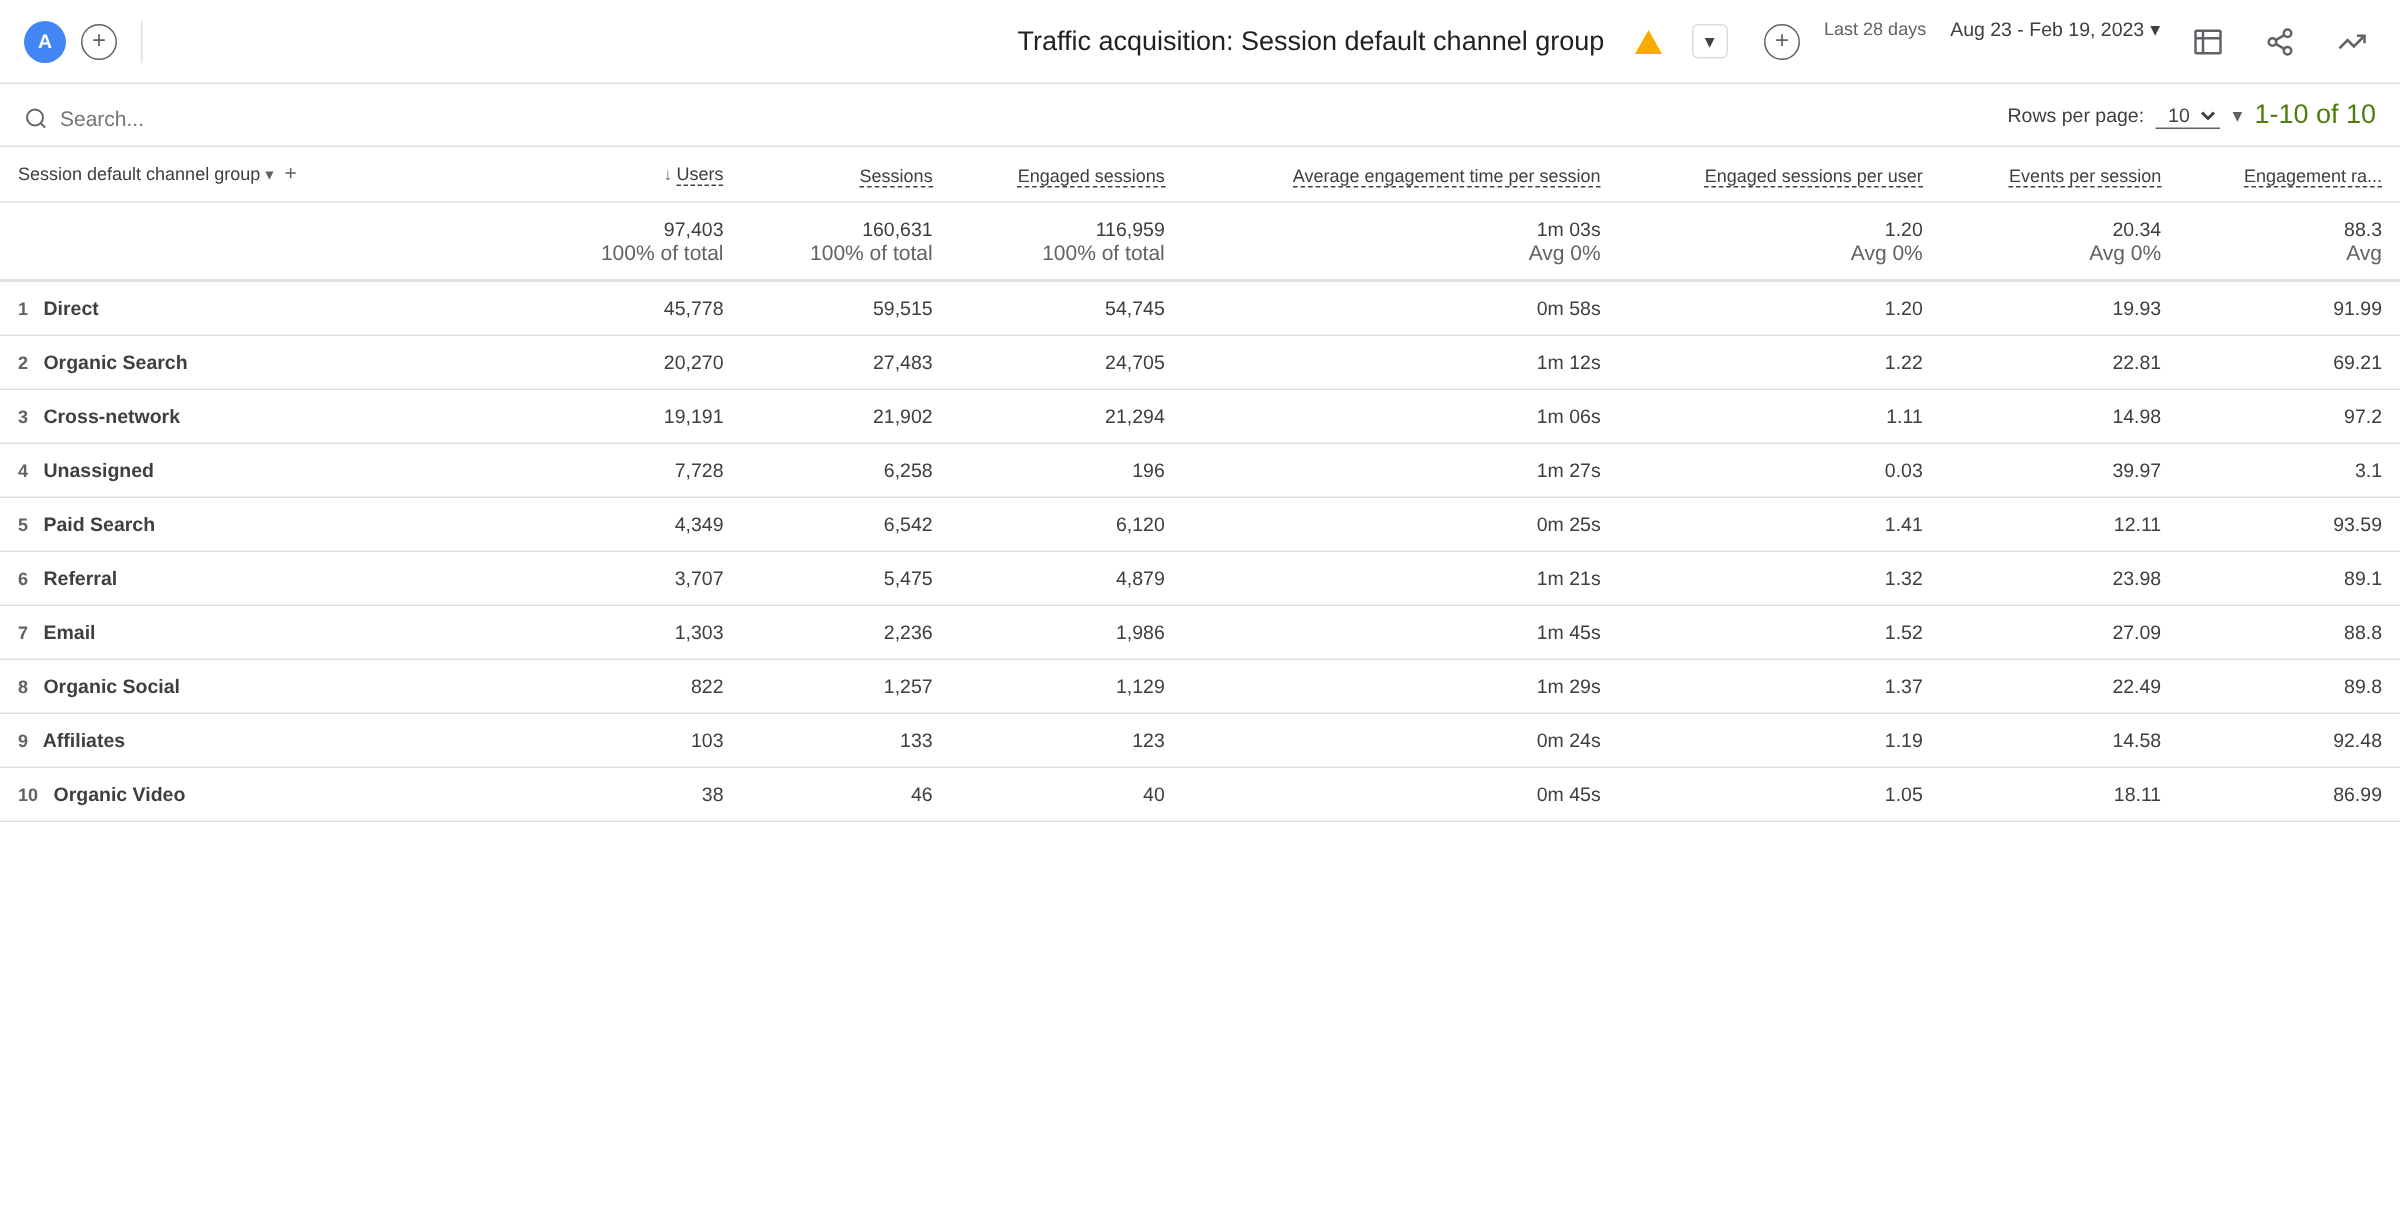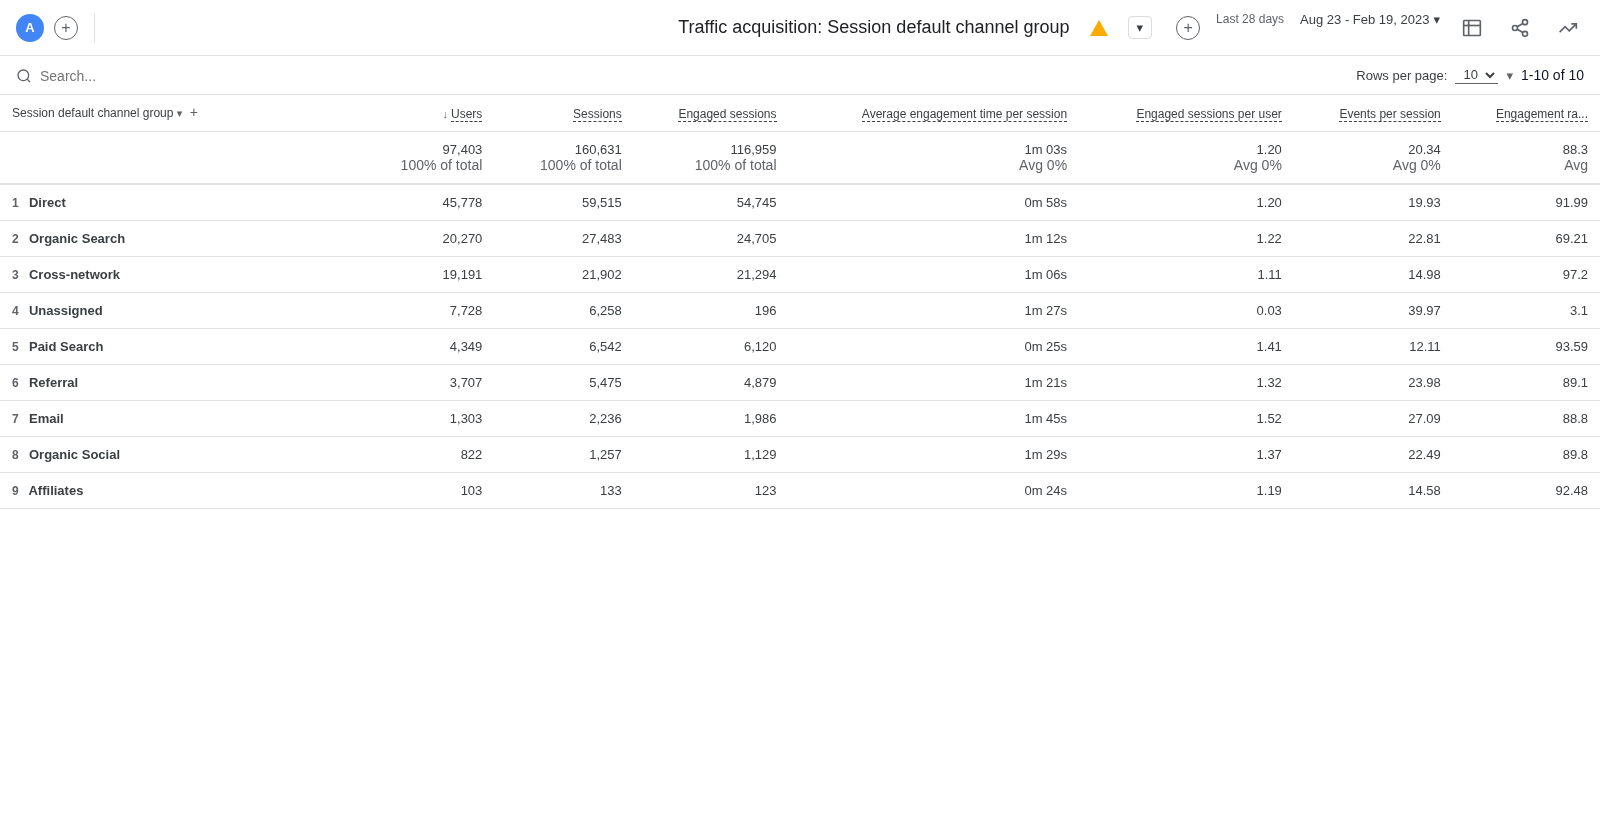--- a/index.html
+++ b/index.html
@@ -53,21 +53,21 @@
       border: none; outline: none; font-size: 14px; color: #3c4043; flex: 1;
     }
     .rows-per-page {
       margin-left: auto; display: flex; align-items: center; gap: 8px;
       font-size: 13px; color: #3c4043;
     }
     .rows-select {
       border: none; border-bottom: 1px solid #5f6368; font-size: 13px;
       color: #3c4043; cursor: pointer; background: transparent; padding: 0 4px;
     }
-    .pagination { font-size: 14px; color: #0f172a; }
+    .pagination { font-size: 18px; color: #4d7c0f; }
 
     
     .table-container { overflow-x: auto; }
     table { width: 100%; border-collapse: collapse; }
     th {
       padding: 8px 12px; text-align: right;
       font-size: 12px; font-weight: 500; color: #3c4043;
       border-bottom: 1px solid #e0e0e0;
       vertical-align: bottom; line-height: 1.4;
       white-space: nowrap;
@@ -330,15 +330,28 @@
         <span>Affiliates</span>
       </td>
       <td>103</td>
       <td>133</td>
       <td>123</td>
       <td>0m 24s</td>
       <td>1.19</td>
       <td>14.58</td>
       <td>92.48</td>
     </tr>
+        <tr>
+      <td class="left">
+        <span class="row-num">10&nbsp;&nbsp;</span>
+        <span>Organic Video</span>
+      </td>
+      <td>38</td>
+      <td>46</td>
+      <td>40</td>
+      <td>0m 45s</td>
+      <td>1.05</td>
+      <td>18.11</td>
+      <td>86.99</td>
+    </tr>
       </tbody>
   </table>
 </div>
 
 </body></html>

